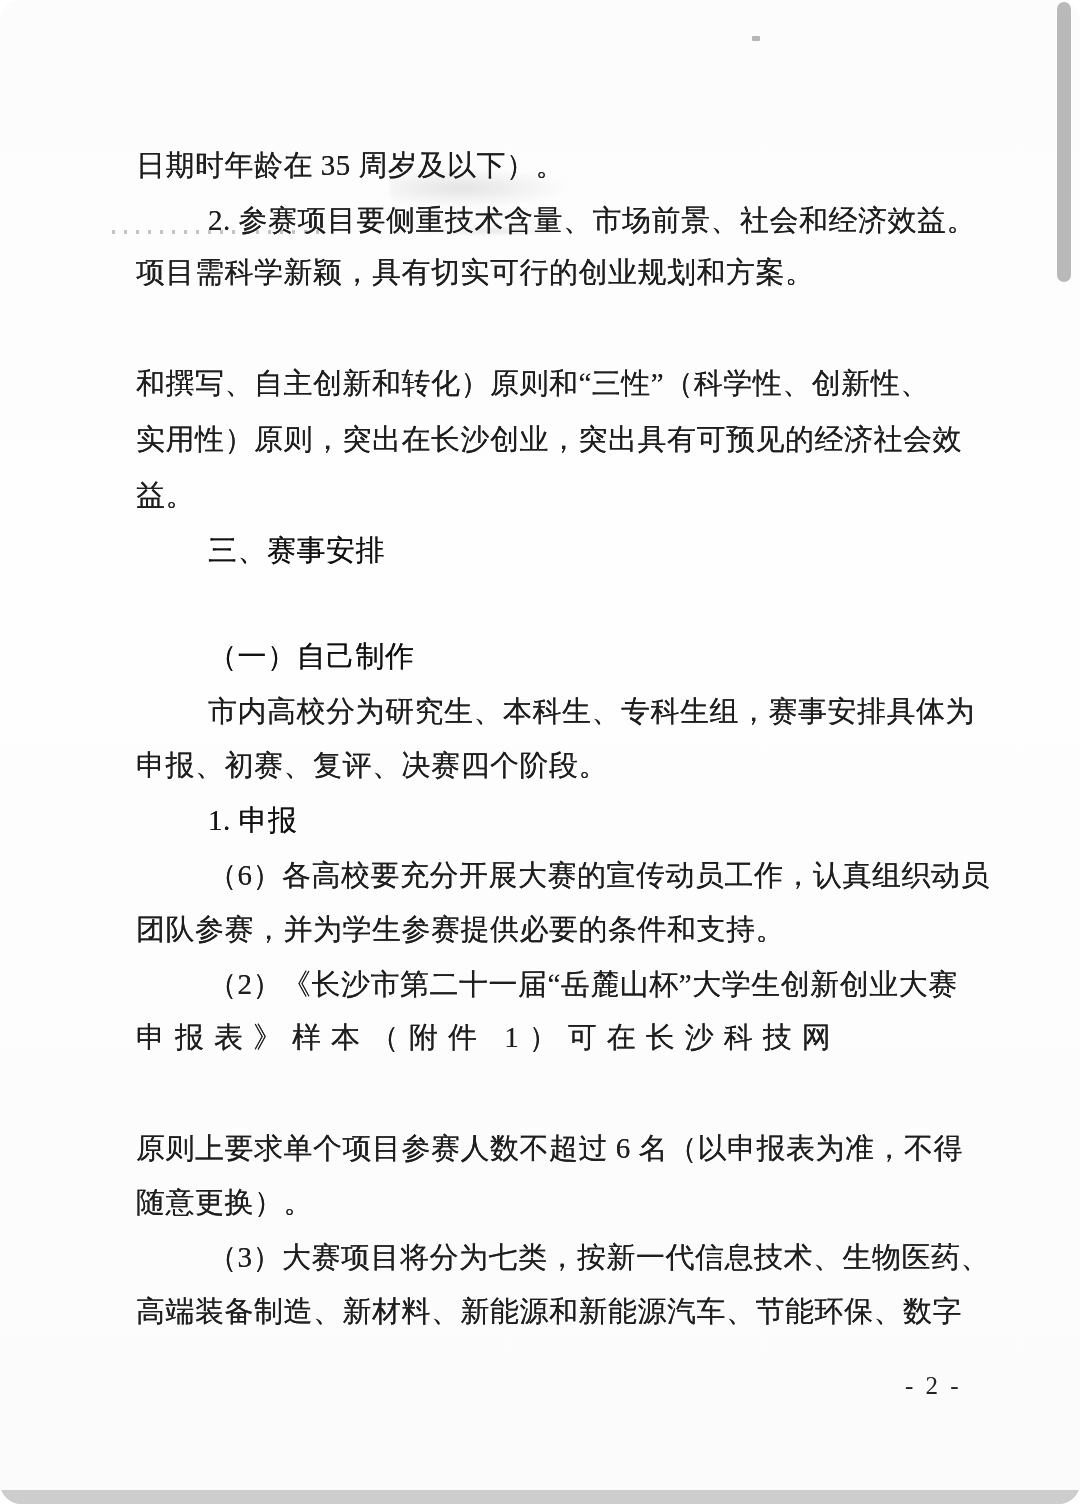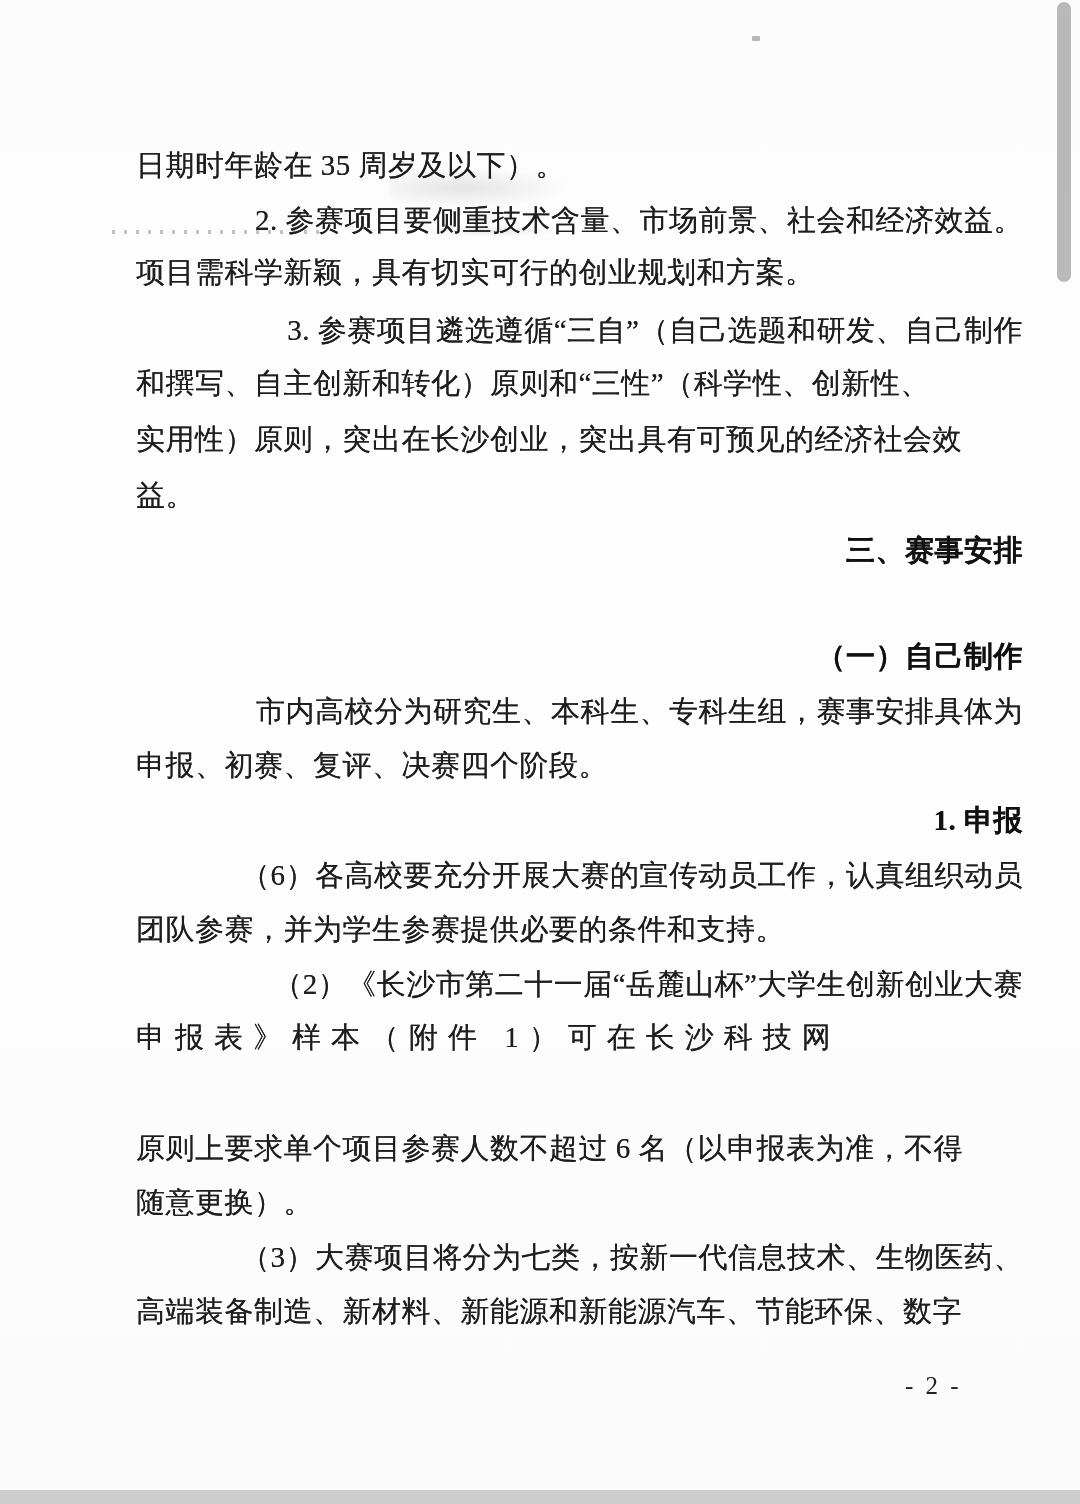--- a/index.html
+++ b/index.html
@@ -8,41 +8,42 @@
     background: #ffffff;
   }
   .screen {
     position: relative;
     width: 1080px;
     height: 1504px;
     background: #fdfdfd;
     overflow: hidden;
     font-family: "Liberation Serif", "DejaVu Serif", serif;
     color: #1c1c1c;
+    border-radius: 21px;
   }
   .page {
     position: absolute;
     left: 0; top: 0;
     width: 1080px;
     height: 1490px;
     background: linear-gradient(180deg, #fcfcfc 0%, #fefefe 40%, #fbfbfb 100%);
   }
   .line {
     position: absolute;
     left: 136px;
     width: 830px;
     font-size: 29px;
     line-height: 38px;
     white-space: nowrap;
     letter-spacing: 0.5px;
     color: #1e1e1e;
     text-shadow: 0 0 0.6px #3a3a3a;
   }
-  .line.indent { left: 193px; text-align: right; }
-  .line.bold { font-weight: 700; color: #111; }
+  .line.indent { left: 208px; }
+  .line.bold { font-weight: 400; color: #111; }
   .line.spread {
     letter-spacing: 10px;
     width: 815px;
   }
   .page-number {
     position: absolute;
     left: 905px;
     top: 1372px;
     font-size: 25px;
     letter-spacing: 3px;
@@ -101,21 +102,20 @@
   <div class="page">
 
     <div class="artifact smudge1"></div>
     <div class="artifact smudge2"></div>
     <div class="artifact dots"></div>
     <div class="artifact speck"></div>
 
     <div class="line" style="top:146px">日期时年龄在 35 周岁及以下）。</div>
     <div class="line indent" style="top:201px">2. 参赛项目要侧重技术含量、市场前景、社会和经济效益。</div>
     <div class="line" style="top:253px">项目需科学新颖，具有切实可行的创业规划和方案。</div>
-    <div class="line indent" style="top:311px">3. 参赛项目遴选遵循“三自”（自己选题和研发、自己制作</div>
     <div class="line" style="top:364px">和撰写、自主创新和转化）原则和“三性”（科学性、创新性、</div>
     <div class="line" style="top:420px">实用性）原则，突出在长沙创业，突出具有可预见的经济社会效</div>
     <div class="line" style="top:476px">益。</div>
     <div class="line indent bold" style="top:531px">三、赛事安排</div>
     <div class="line indent bold" style="top:637px">（一）自己制作</div>
     <div class="line indent" style="top:692px">市内高校分为研究生、本科生、专科生组，赛事安排具体为</div>
     <div class="line" style="top:746px">申报、初赛、复评、决赛四个阶段。</div>
     <div class="line indent bold" style="top:801px">1. 申报</div>
     <div class="line indent" style="top:856px">（6）各高校要充分开展大赛的宣传动员工作，认真组织动员</div>
     <div class="line" style="top:910px">团队参赛，并为学生参赛提供必要的条件和支持。</div>

